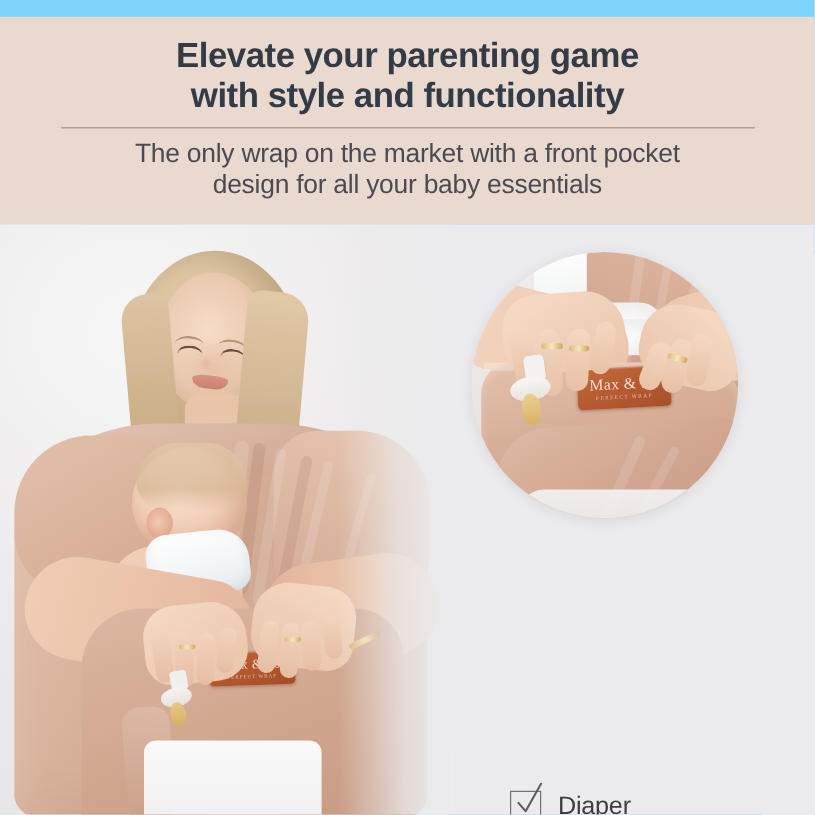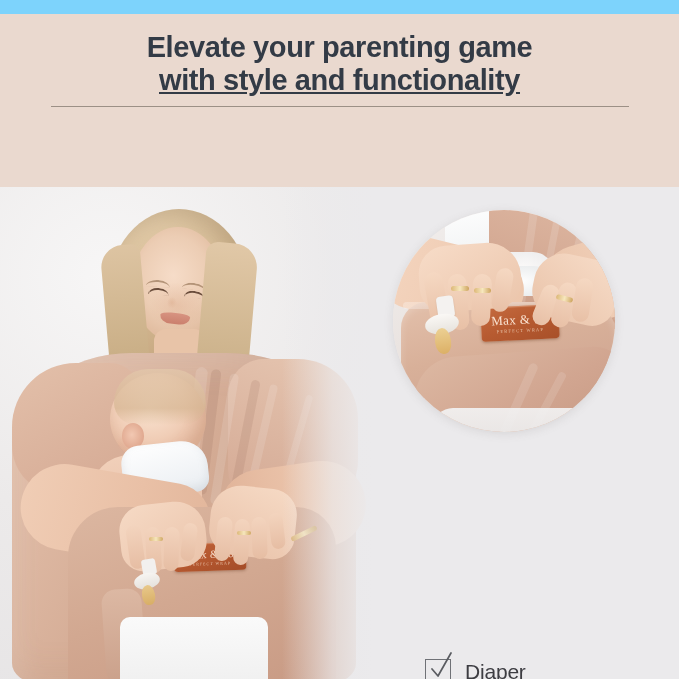--- a/index.html
+++ b/index.html
@@ -17,21 +17,21 @@
     background:#ead9cf;
     display:flex;flex-direction:column;align-items:center;justify-content:flex-start;
   }
   .headline{
     margin:0;padding-top:17px;
     font-family:"Liberation Sans", sans-serif;
     font-size:29px;line-height:1.14;font-weight:700;
     color:#333b46;text-align:center;letter-spacing:-0.4px;
     width:600px;
   }
-  .headline .l2{display:block;text-decoration:underline;}
+  .headline .l2{display:block;}
   .rule{
     width:578px;height:1px;background:#8e8279;margin-top:9px;opacity:.85;
   }
   .subhead{
     margin:0;padding-top:8px;
     font-size:22px;line-height:1.2;font-weight:400;
     color:#4b4a50;text-align:center;letter-spacing:-0.2px;
     width:620px;
   }
   .subhead .l2{display:block;}
@@ -310,20 +310,24 @@
 <body>
 
 <div id="page">
 
   <div class="header-band">
     <h1 class="headline">
       <span>Elevate your parenting game</span>
       <span class="l2">with style and functionality</span>
     </h1>
     <div class="rule"></div>
+    <p class="subhead">
+      <span>The only wrap on the market with a front pocket</span>
+      <span class="l2">design for all your baby essentials</span>
+    </p>
   </div>
 
   <div class="stage">
 
     <div class="photo-main">
       <div class="m-hair"></div>
       <div class="m-head"></div>
       <div class="m-face-shadow"></div>
       <div class="m-brow l"></div>
       <div class="m-brow r"></div>

